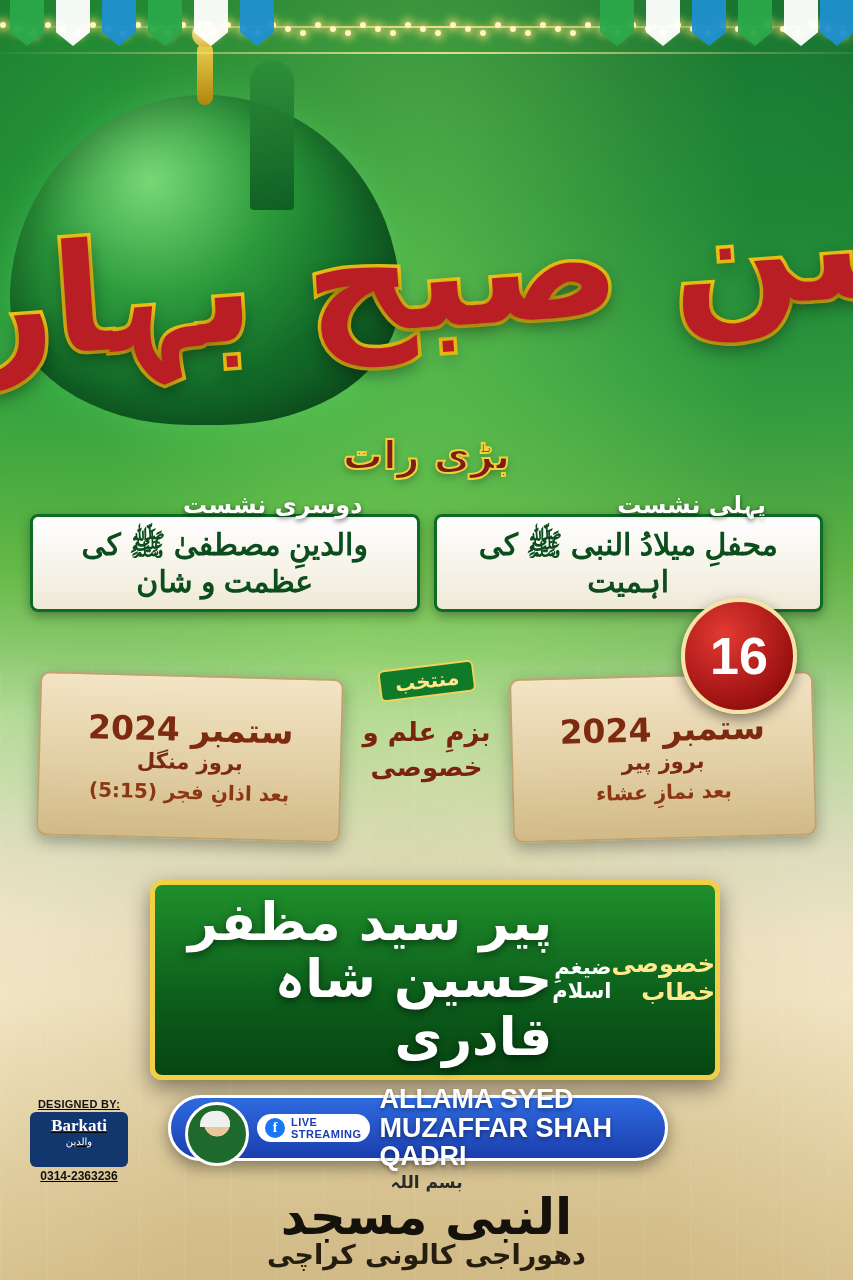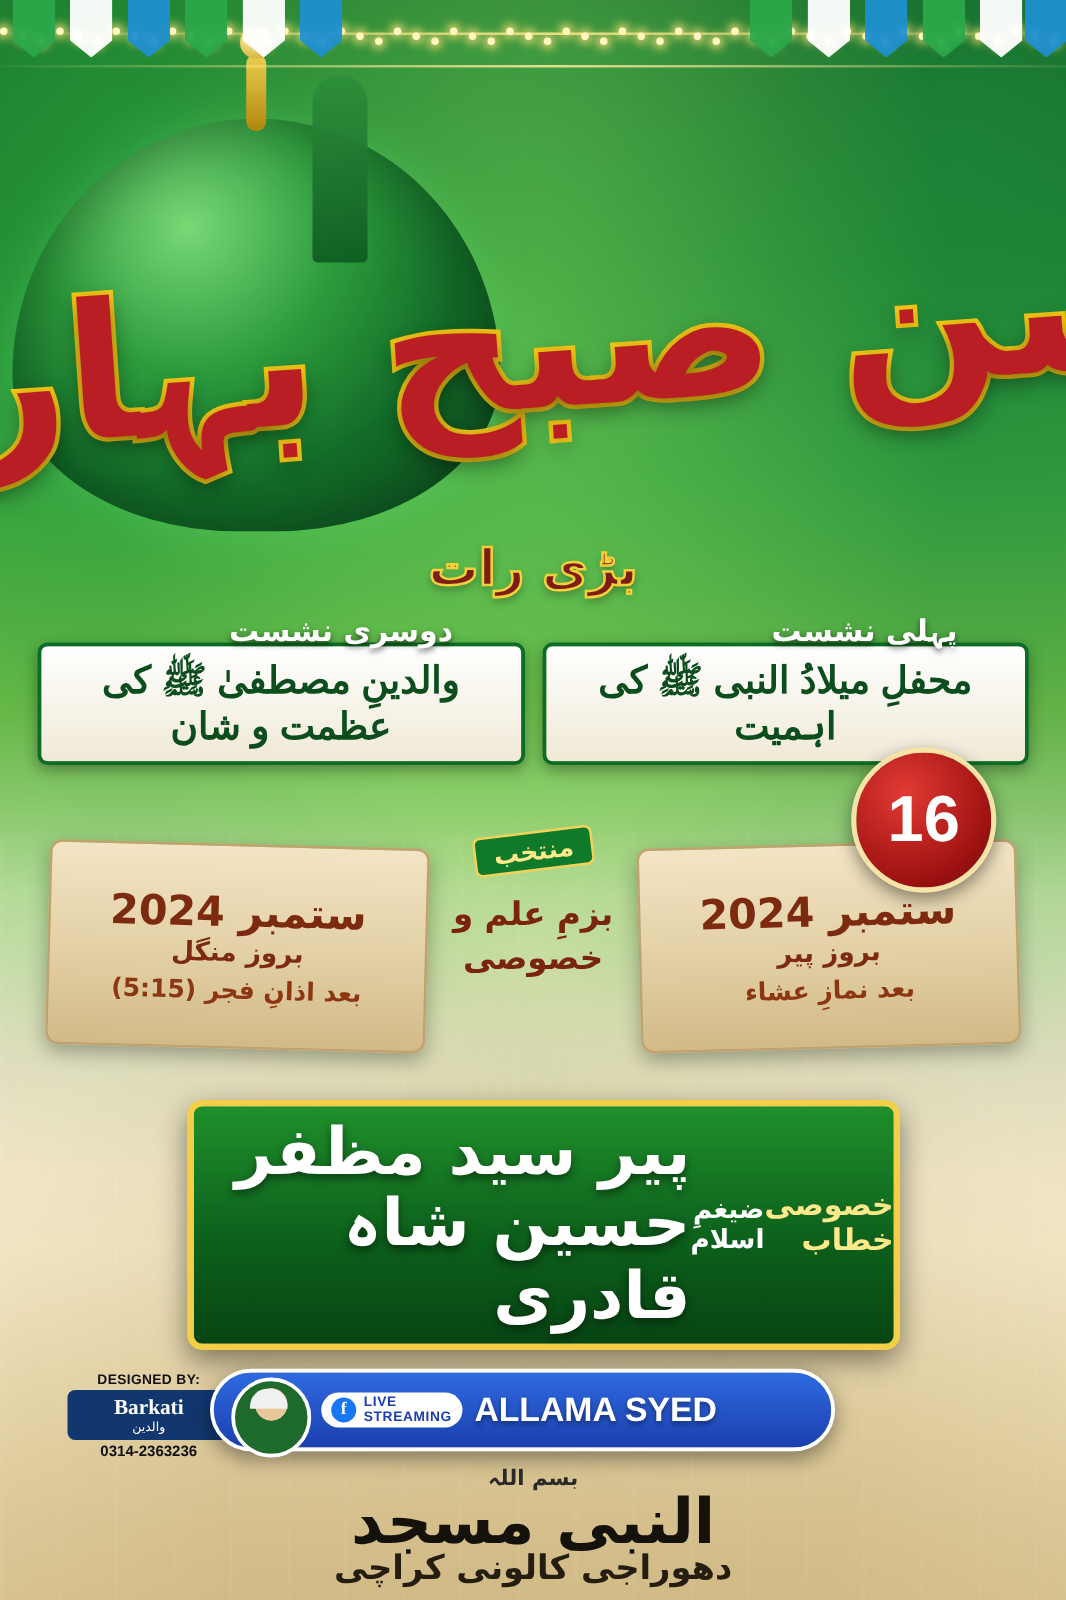--- a/index.html
+++ b/index.html
@@ -237,25 +237,25 @@
     background:radial-gradient(circle at 50% 32%,#e8c79a 0 26%,#1d6a2c 27% 100%);
     border:3px solid #ffffff;overflow:hidden;
   }
   .avatar:after{
     content:"";position:absolute;left:12px;top:6px;width:30px;height:16px;
     border-radius:14px 14px 0 0;background:#f0f0f0;
   }
 
   
   .designer{
-    position:absolute;left:54px;top:1098px;width:130px;height:70px;text-align:center;
+    position:absolute;left:30px;top:1098px;width:98px;height:70px;text-align:center;text-decoration:underline;
   }
   .designer .lbl{font-size:11px;font-weight:bold;color:#111;letter-spacing:.3px;}
   .designer .card{
-    margin-top:2px;background:#12366e;border-radius:6px;padding:4px 0 4px;
+    margin-top:2px;background:#12366e;border-radius:6px;padding:4px 0 20px;
     color:#ffffff;
   }
   .designer .brand{font-family:"Liberation Serif", serif;font-size:17px;font-weight:bold;}
   .designer .brand-ur{font-size:10px;}
   .designer .phone{font-size:12px;font-weight:bold;color:#111;margin-top:2px;}
 
   
   .footer{
     position:absolute;left:0;top:1190px;width:100%;text-align:center;direction:rtl;
   }
@@ -413,20 +413,21 @@
 
   <div class="livebar">
     <div class="avatar"></div>
     <div class="live-pill">
       <span class="fb-circle">f</span>
       <span class="live-text" style="white-space:pre-line;">LIVE
 STREAMING</span>
     </div>
     <div>
       <div class="live-name">ALLAMA SYED</div>
+      <div class="live-name">MUZAFFAR SHAH QADRI</div>
     </div>
   </div>
 
   <div class="footer">
     <div class="footer-crest">بسم اللہ</div>
     <div class="footer-name">النبی مسجد</div>
     <div class="footer-sub">دھوراجی کالونی کراچی</div>
   </div>
 
 </div>

